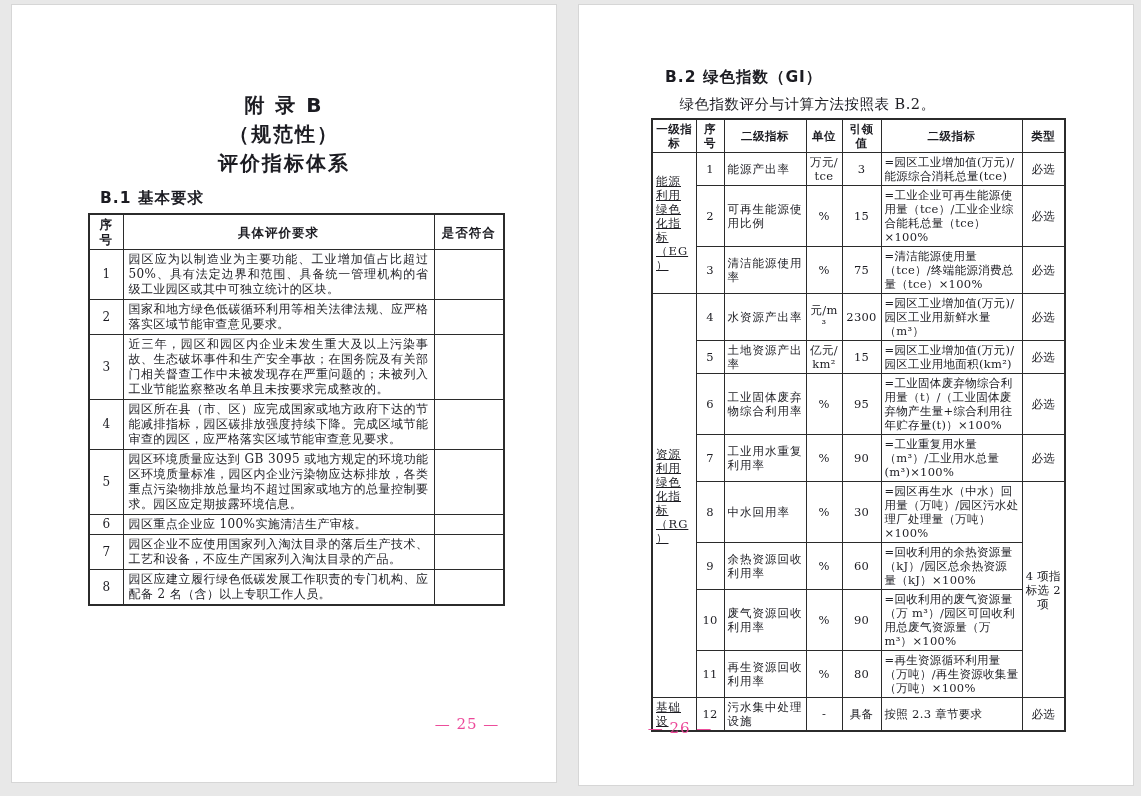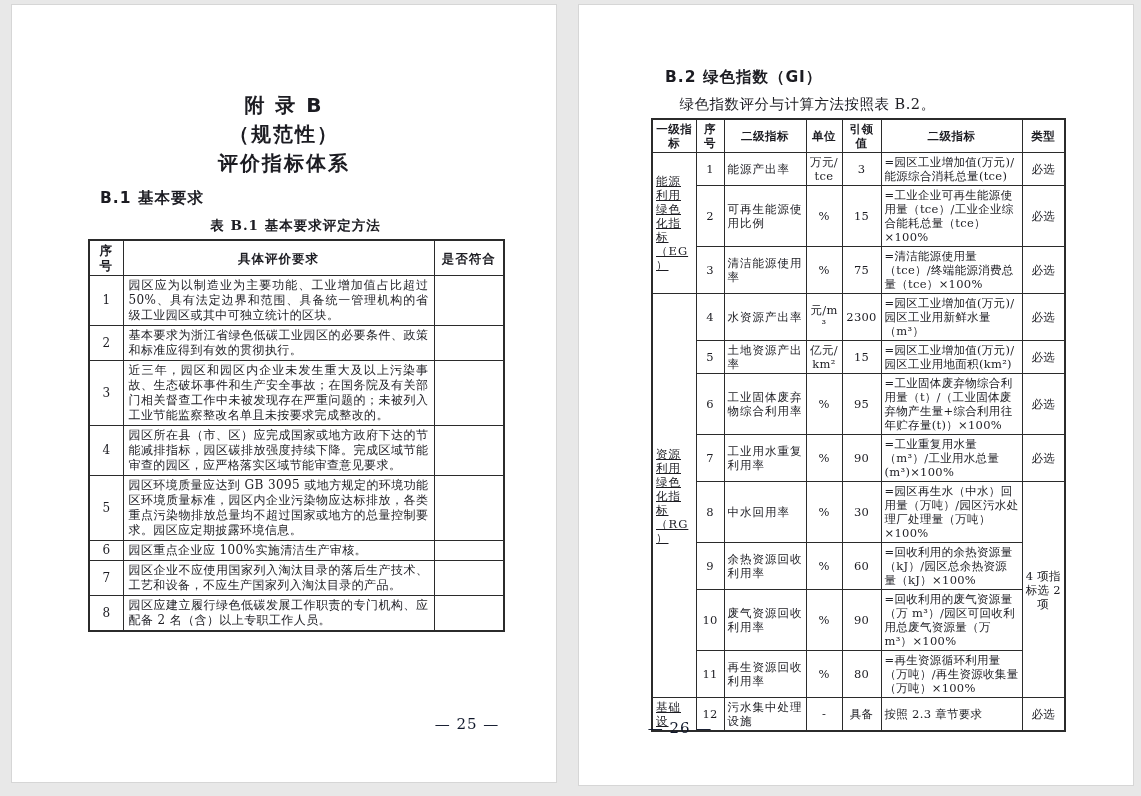--- a/index.html
+++ b/index.html
@@ -22,21 +22,21 @@
 
   table{border-collapse:collapse;table-layout:fixed;padding-left:30px;}
   .tb1{width:415px;margin:4px 0 0 76px;font-size:12px;line-height:15px;}
   .tb1 th,.tb1 td{border:1px solid #2b2b2b;padding:2px 5px;vertical-align:middle;box-sizing:border-box;}
   .tb1{border:2px solid #2b2b2b;}
   .tb1 th{font-family:"DejaVu Sans","Liberation Sans",sans-serif;font-weight:bold;
           font-size:12.5px;text-align:center;height:22px;letter-spacing:1px;}
   .tb1 td.no{text-align:center;}
   .tb1 td.req{text-align:justify;letter-spacing:0.4px;}
 
-  .pageno{position:absolute;font-size:15px;letter-spacing:1px;color:#0f172a;}
+  .pageno{position:absolute;font-size:15px;letter-spacing:1px;color:#ec4899;}
   .pageno-left{left:395px;top:710px;width:120px;text-align:center;}
   .pageno-right{left:46px;top:714px;width:110px;text-align:center;}
 
   
   .h-b2{margin:62px 0 0 86px;font-family:"DejaVu Sans","Liberation Sans",sans-serif;
         font-weight:bold;font-size:15.5px;letter-spacing:1px;}
   .intro-right{margin:7px 0 0 86px;font-size:14.5px;letter-spacing:0.5px;text-indent:1em;}
   .cap-right{width:413px;margin-left:72px;margin-top:9px;font-size:13px;}
 
   .tb2{width:413px;margin:4px 0 0 72px;font-size:11.5px;line-height:14px;border:2px solid #2b2b2b;}
@@ -57,21 +57,20 @@
 <div class="canvas">
 
   <div class="page page-left">
     <div class="doc-title">
       <div>附 录 B</div>
       <div>（规范性）</div>
       <div>评价指标体系</div>
     </div>
 
     <div class="h-b1">B.1 基本要求</div>
-    <div class="cap cap-left">表 B.1 基本要求评定方法</div>
 
     <table class="tb1">
       <colgroup>
           <col style="width:34px">
           <col style="width:311px">
           <col style="width:70px">
         </colgroup>
       <thead>
         <tr>
           <th>序号</th>
@@ -80,21 +79,21 @@
         </tr>
       </thead>
       <tbody>
         <tr>
           <td class="no">1</td>
           <td class="req">园区应为以制造业为主要功能、工业增加值占比超过 50%、具有法定边界和范围、具备统一管理机构的省级工业园区或其中可独立统计的区块。</td>
           <td></td>
         </tr>
         <tr>
           <td class="no">2</td>
-          <td class="req">基本要求为浙江省绿色低碳工业园区的必要条件、政策和标准应得到有效的贯彻执行。</td>
+          <td class="req">国家和地方绿色低碳循环利用等相关法律法规、应严格落实区域节能审查意见要求。</td>
           <td></td>
         </tr>
         <tr>
           <td class="no">3</td>
           <td class="req">近三年，园区和园区内企业未发生重大及以上污染事故、生态破坏事件和生产安全事故；在国务院及有关部门相关督查工作中未被发现存在严重问题的；未被列入工业节能监察整改名单且未按要求完成整改的。</td>
           <td></td>
         </tr>
         <tr>
           <td class="no">4</td>
           <td class="req">园区所在县（市、区）应完成国家或地方政府下达的节能减排指标，园区碳排放强度持续下降。完成区域节能审查的园区，应严格落实区域节能审查意见要求。</td>

